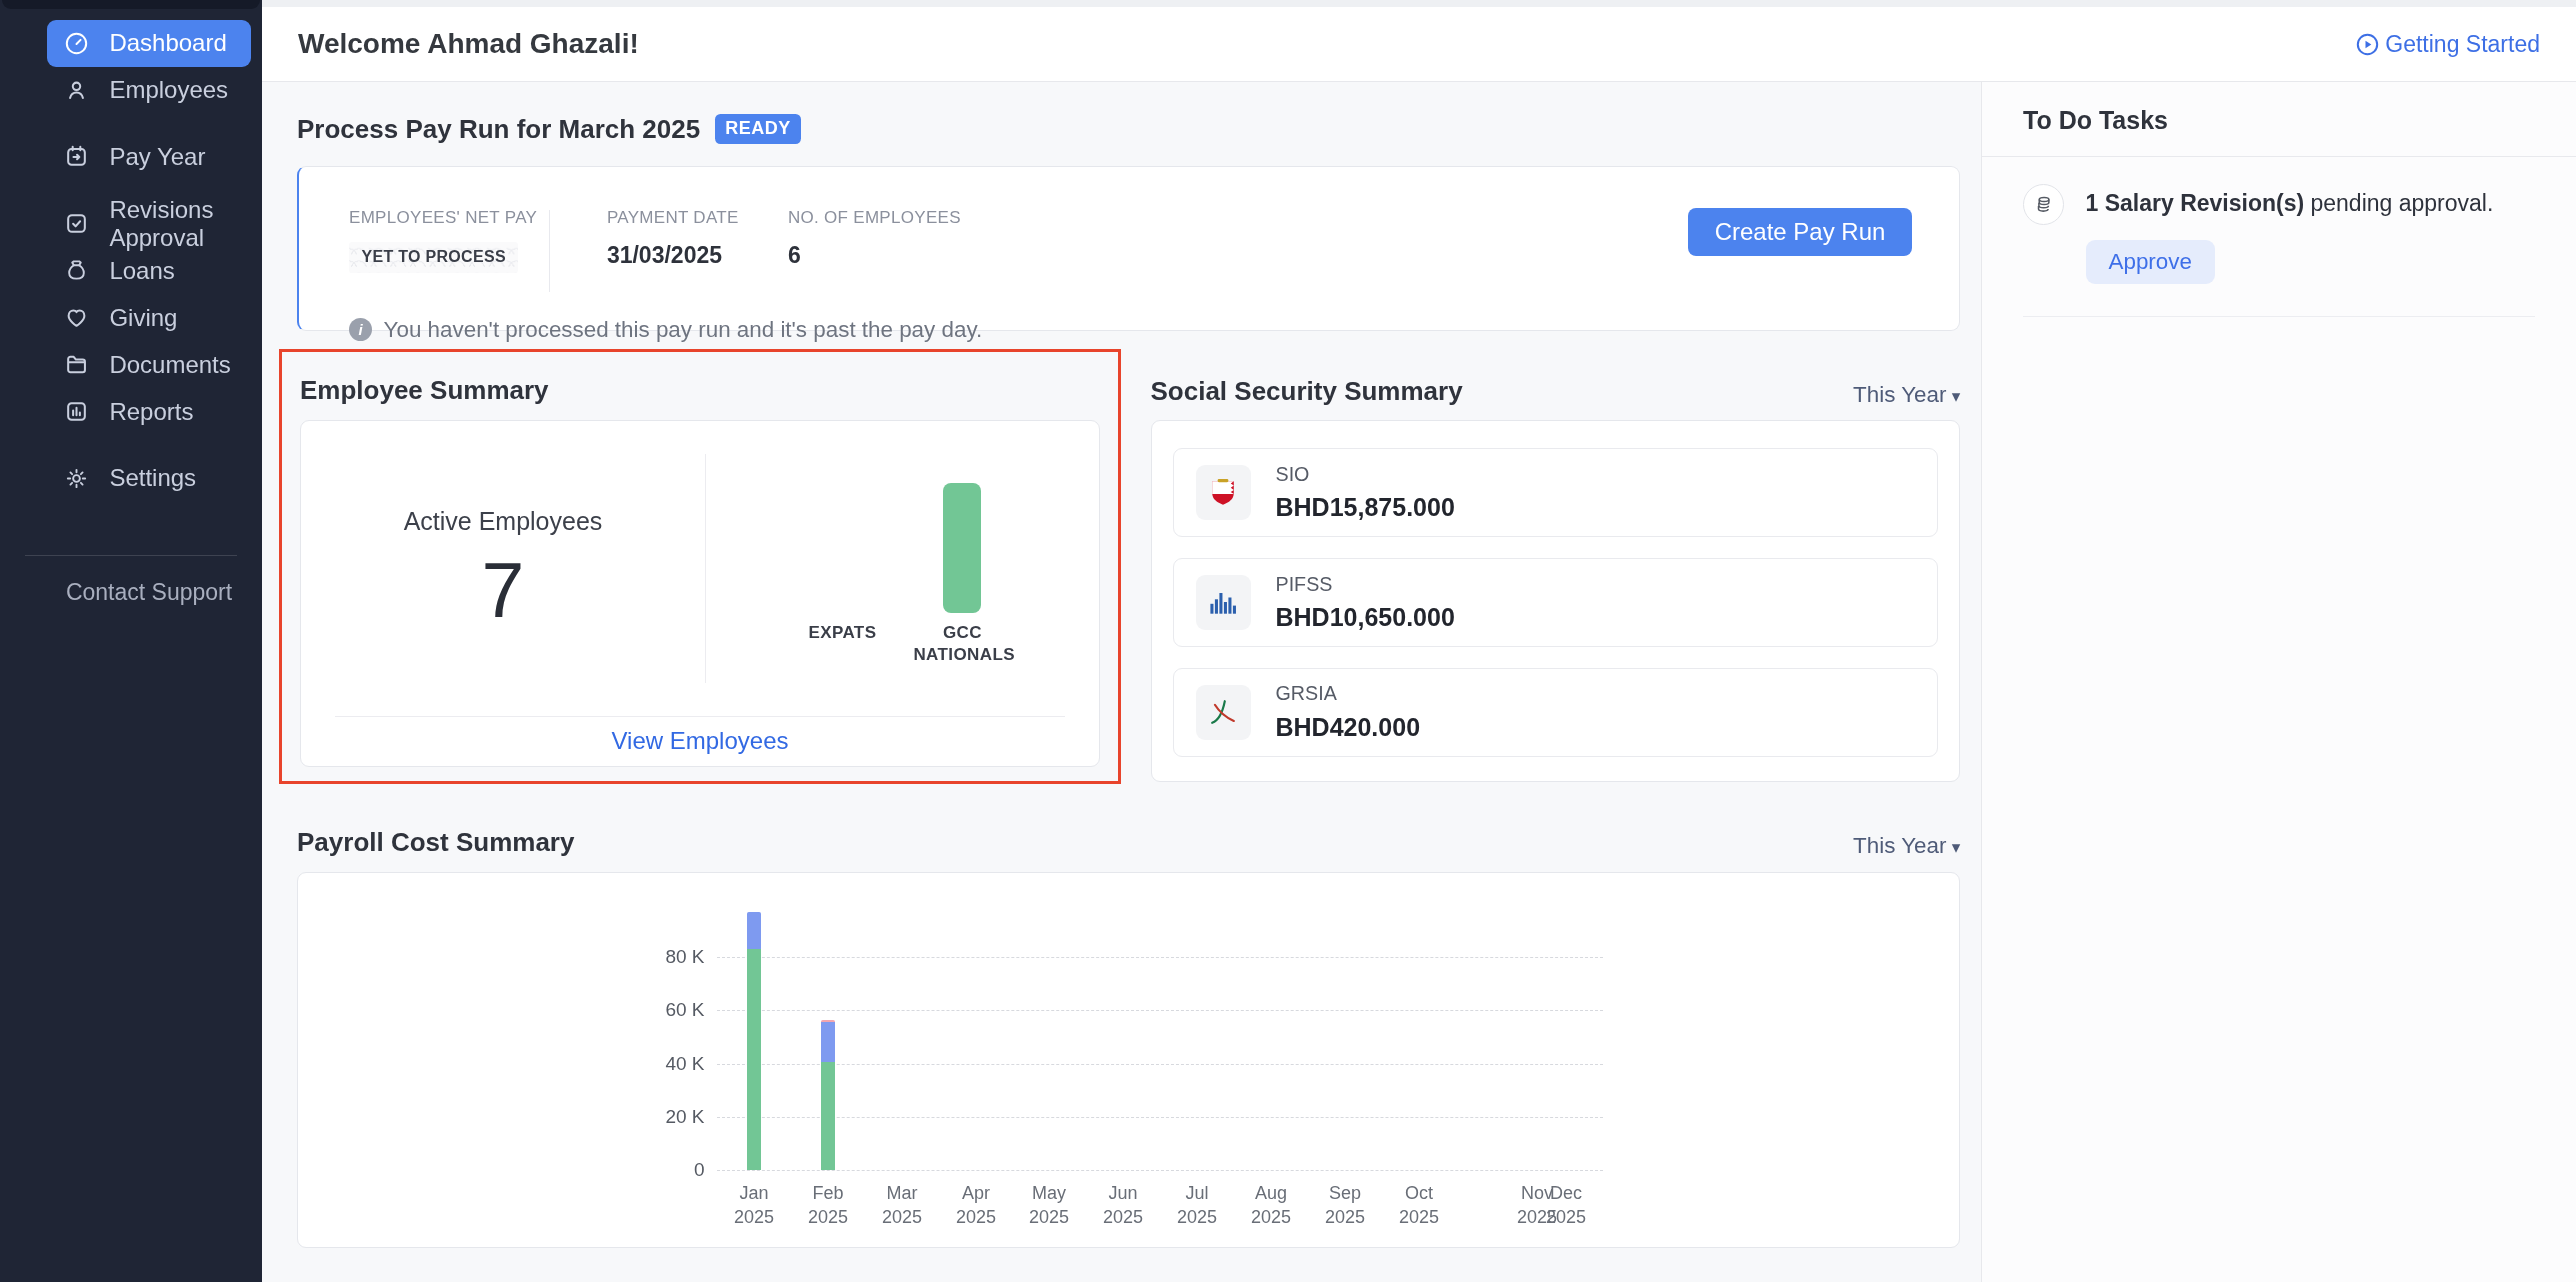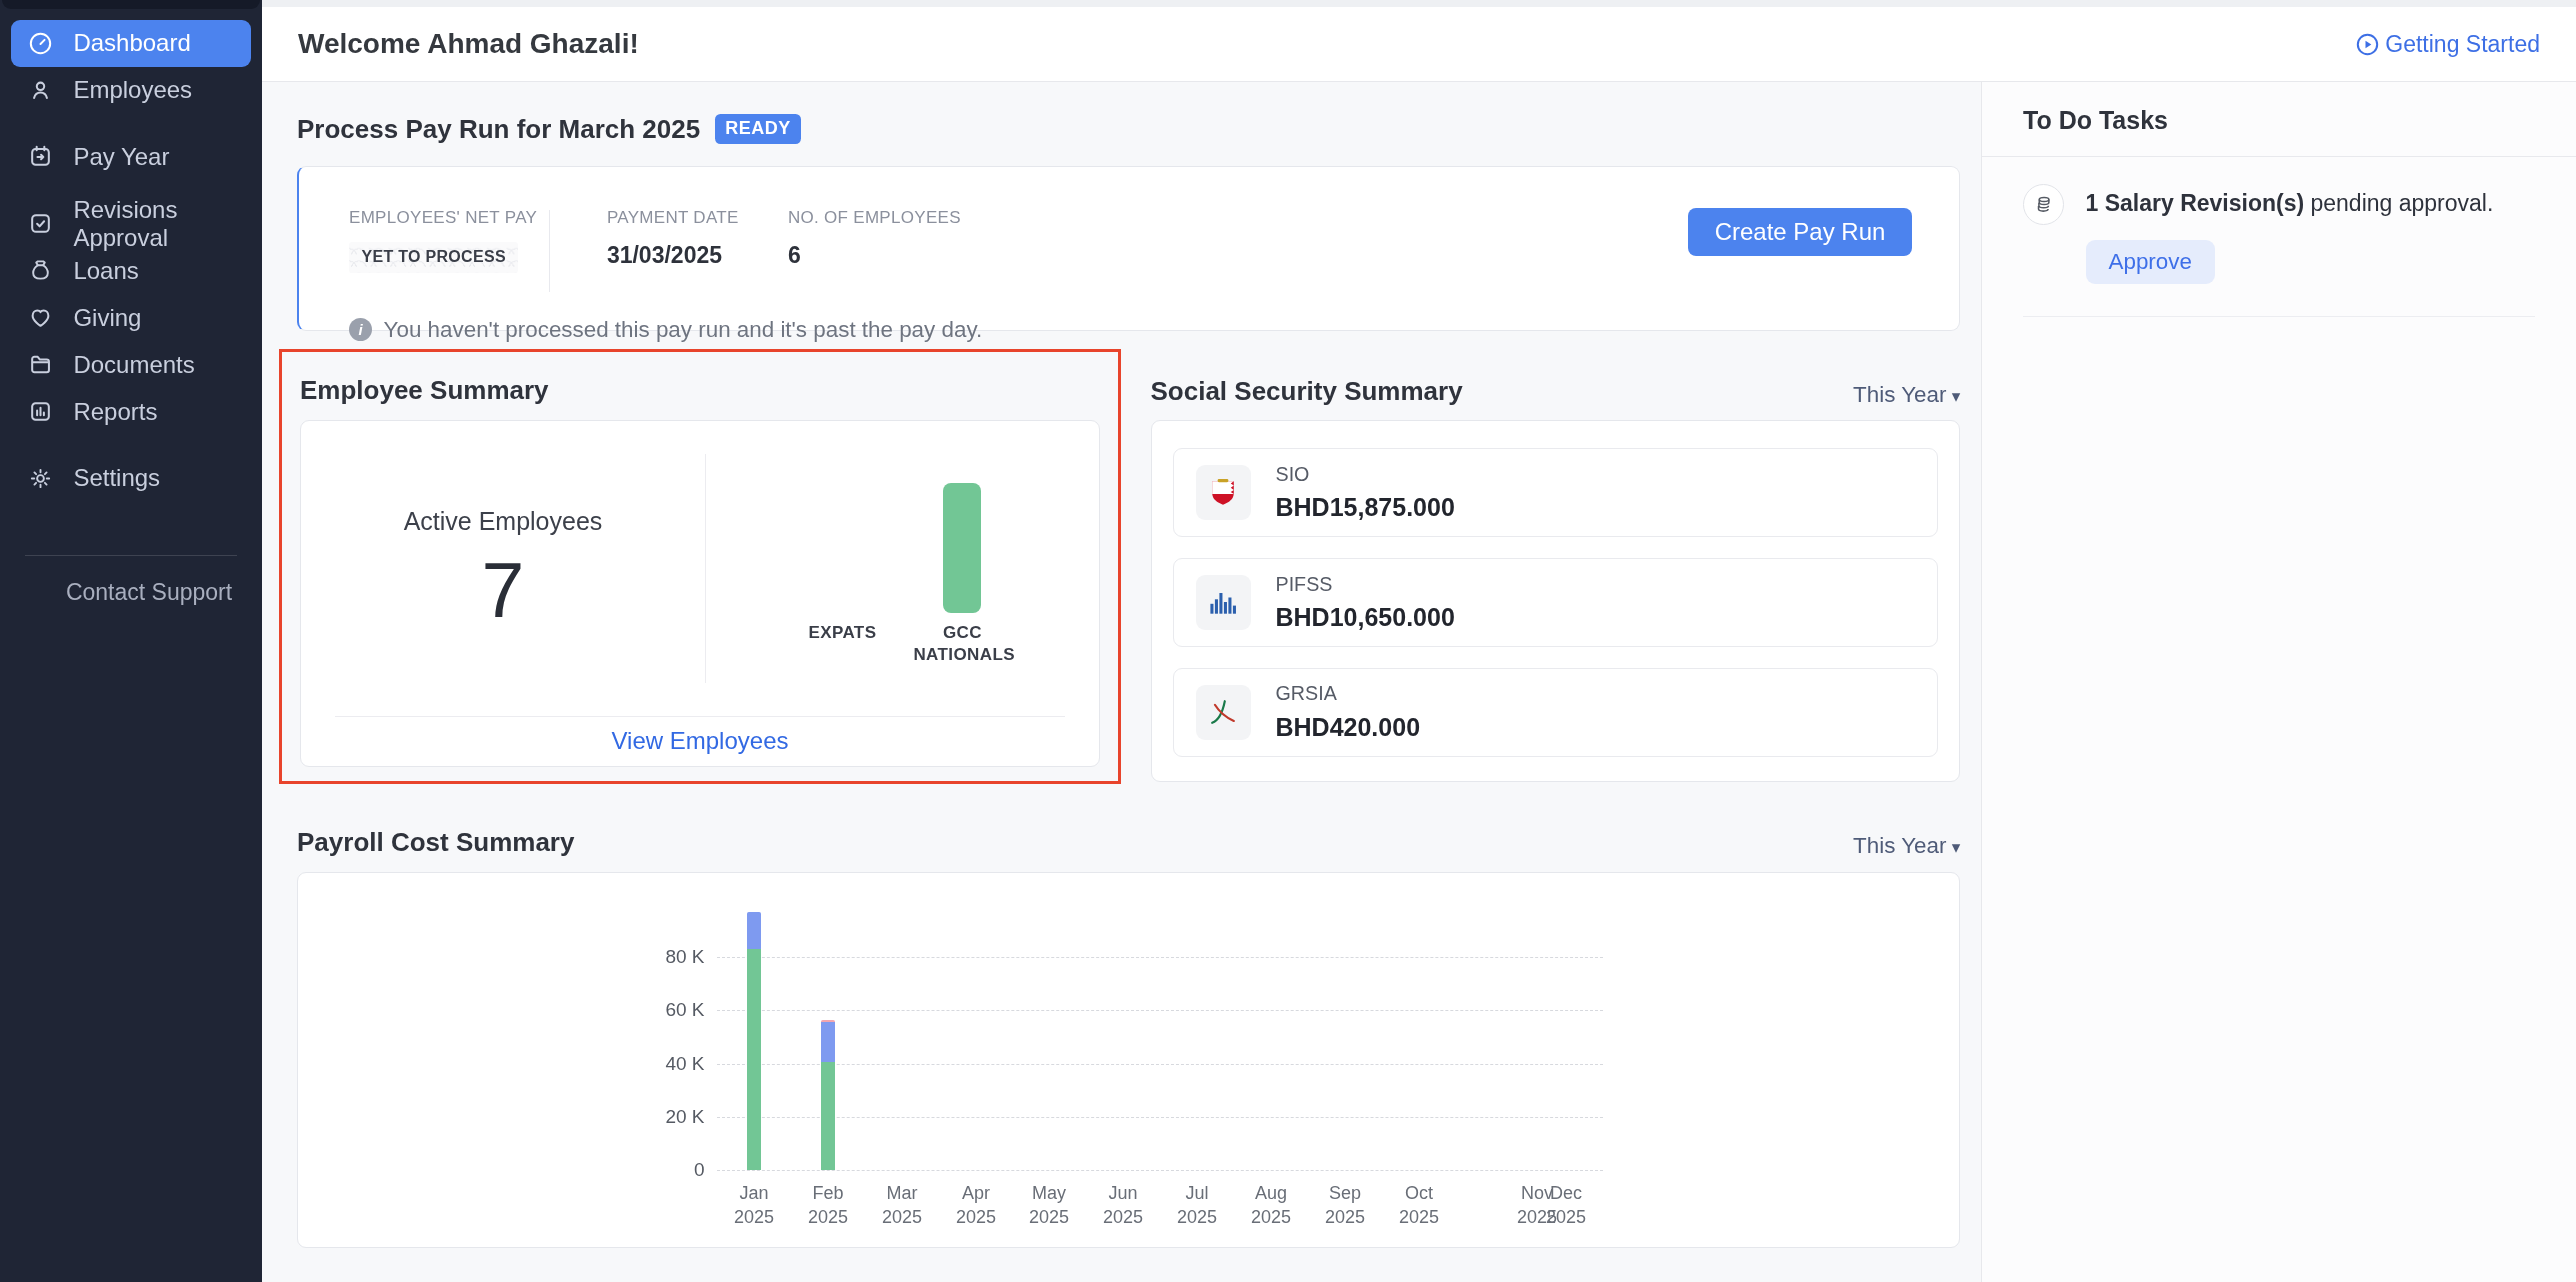--- a/index.html
+++ b/index.html
@@ -9,21 +9,21 @@
     font-family:"Liberation Sans","DejaVu Sans",sans-serif;color:#2f333c;
     background:#f7f8fa;
   }
   
   .sidebar{width:262px;min-width:262px;background:var(--sidebar-bg);display:flex;flex-direction:column;}
   .sidebar-topstrip{height:9px;background:#151a28;border-radius:0 0 12.5px 12.5px;margin:0 1.8px;}
   .nav{padding:10.7px 10.7px 0 10.7px;}
   .nav-group{margin-bottom:19.7px;}
   .nav-item{
     display:flex;align-items:center;gap:19.7px;height:47px;padding:0 16px;
-    border-radius:9px;color:#c9cfde;font-size:24px;cursor:pointer;
+    border-radius:9px;color:#c9cfde;font-size:24px;cursor:pointer;margin-left:36px;
   }
   .nav-item.active{background:var(--accent);color:#ffffff;}
   .nav-item .ico{width:27px;height:27px;display:flex;align-items:center;justify-content:center;}
   .nav-item .ico svg{width:27px;height:27px;}
   .sidebar-divider{height:0.9px;background:rgba(255,255,255,0.14);margin:34px 25px 0 25px;}
   .contact-support{margin-top:23px;padding-left:36px;font-size:23px;color:#a9afbf;cursor:pointer;text-align:center;}
   
   .right-side{flex:1;display:flex;flex-direction:column;min-width:0;}
   .top-strip{height:7.2px;background:#eef0f3;}
   .header{

